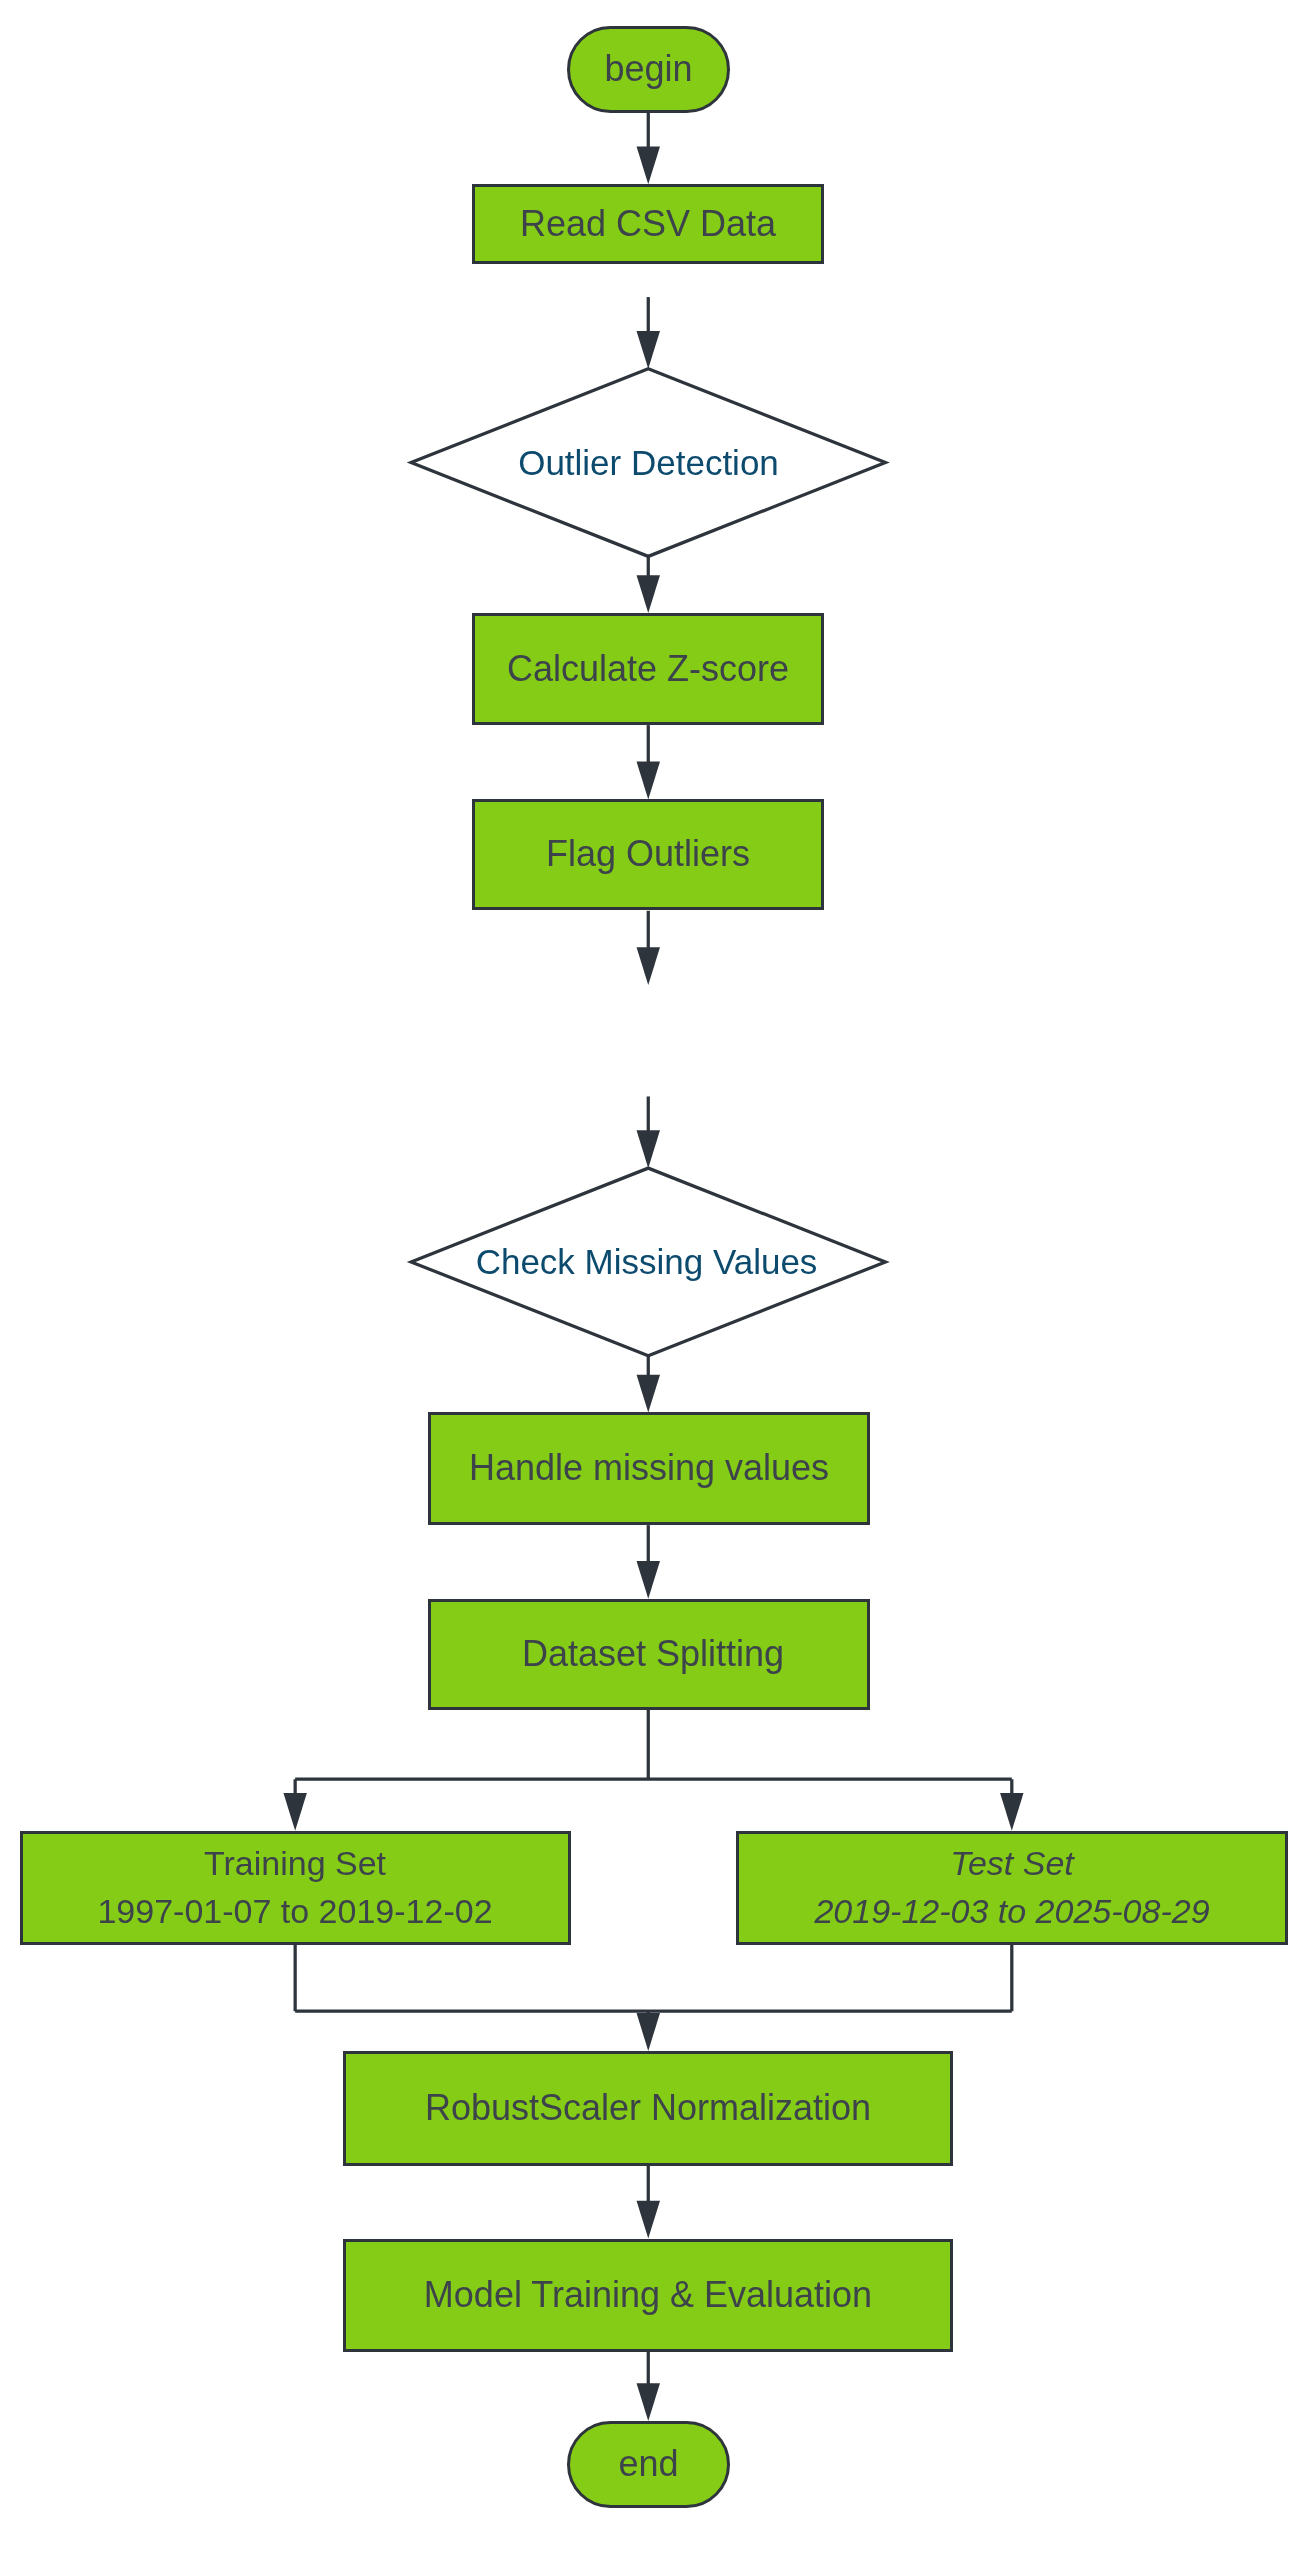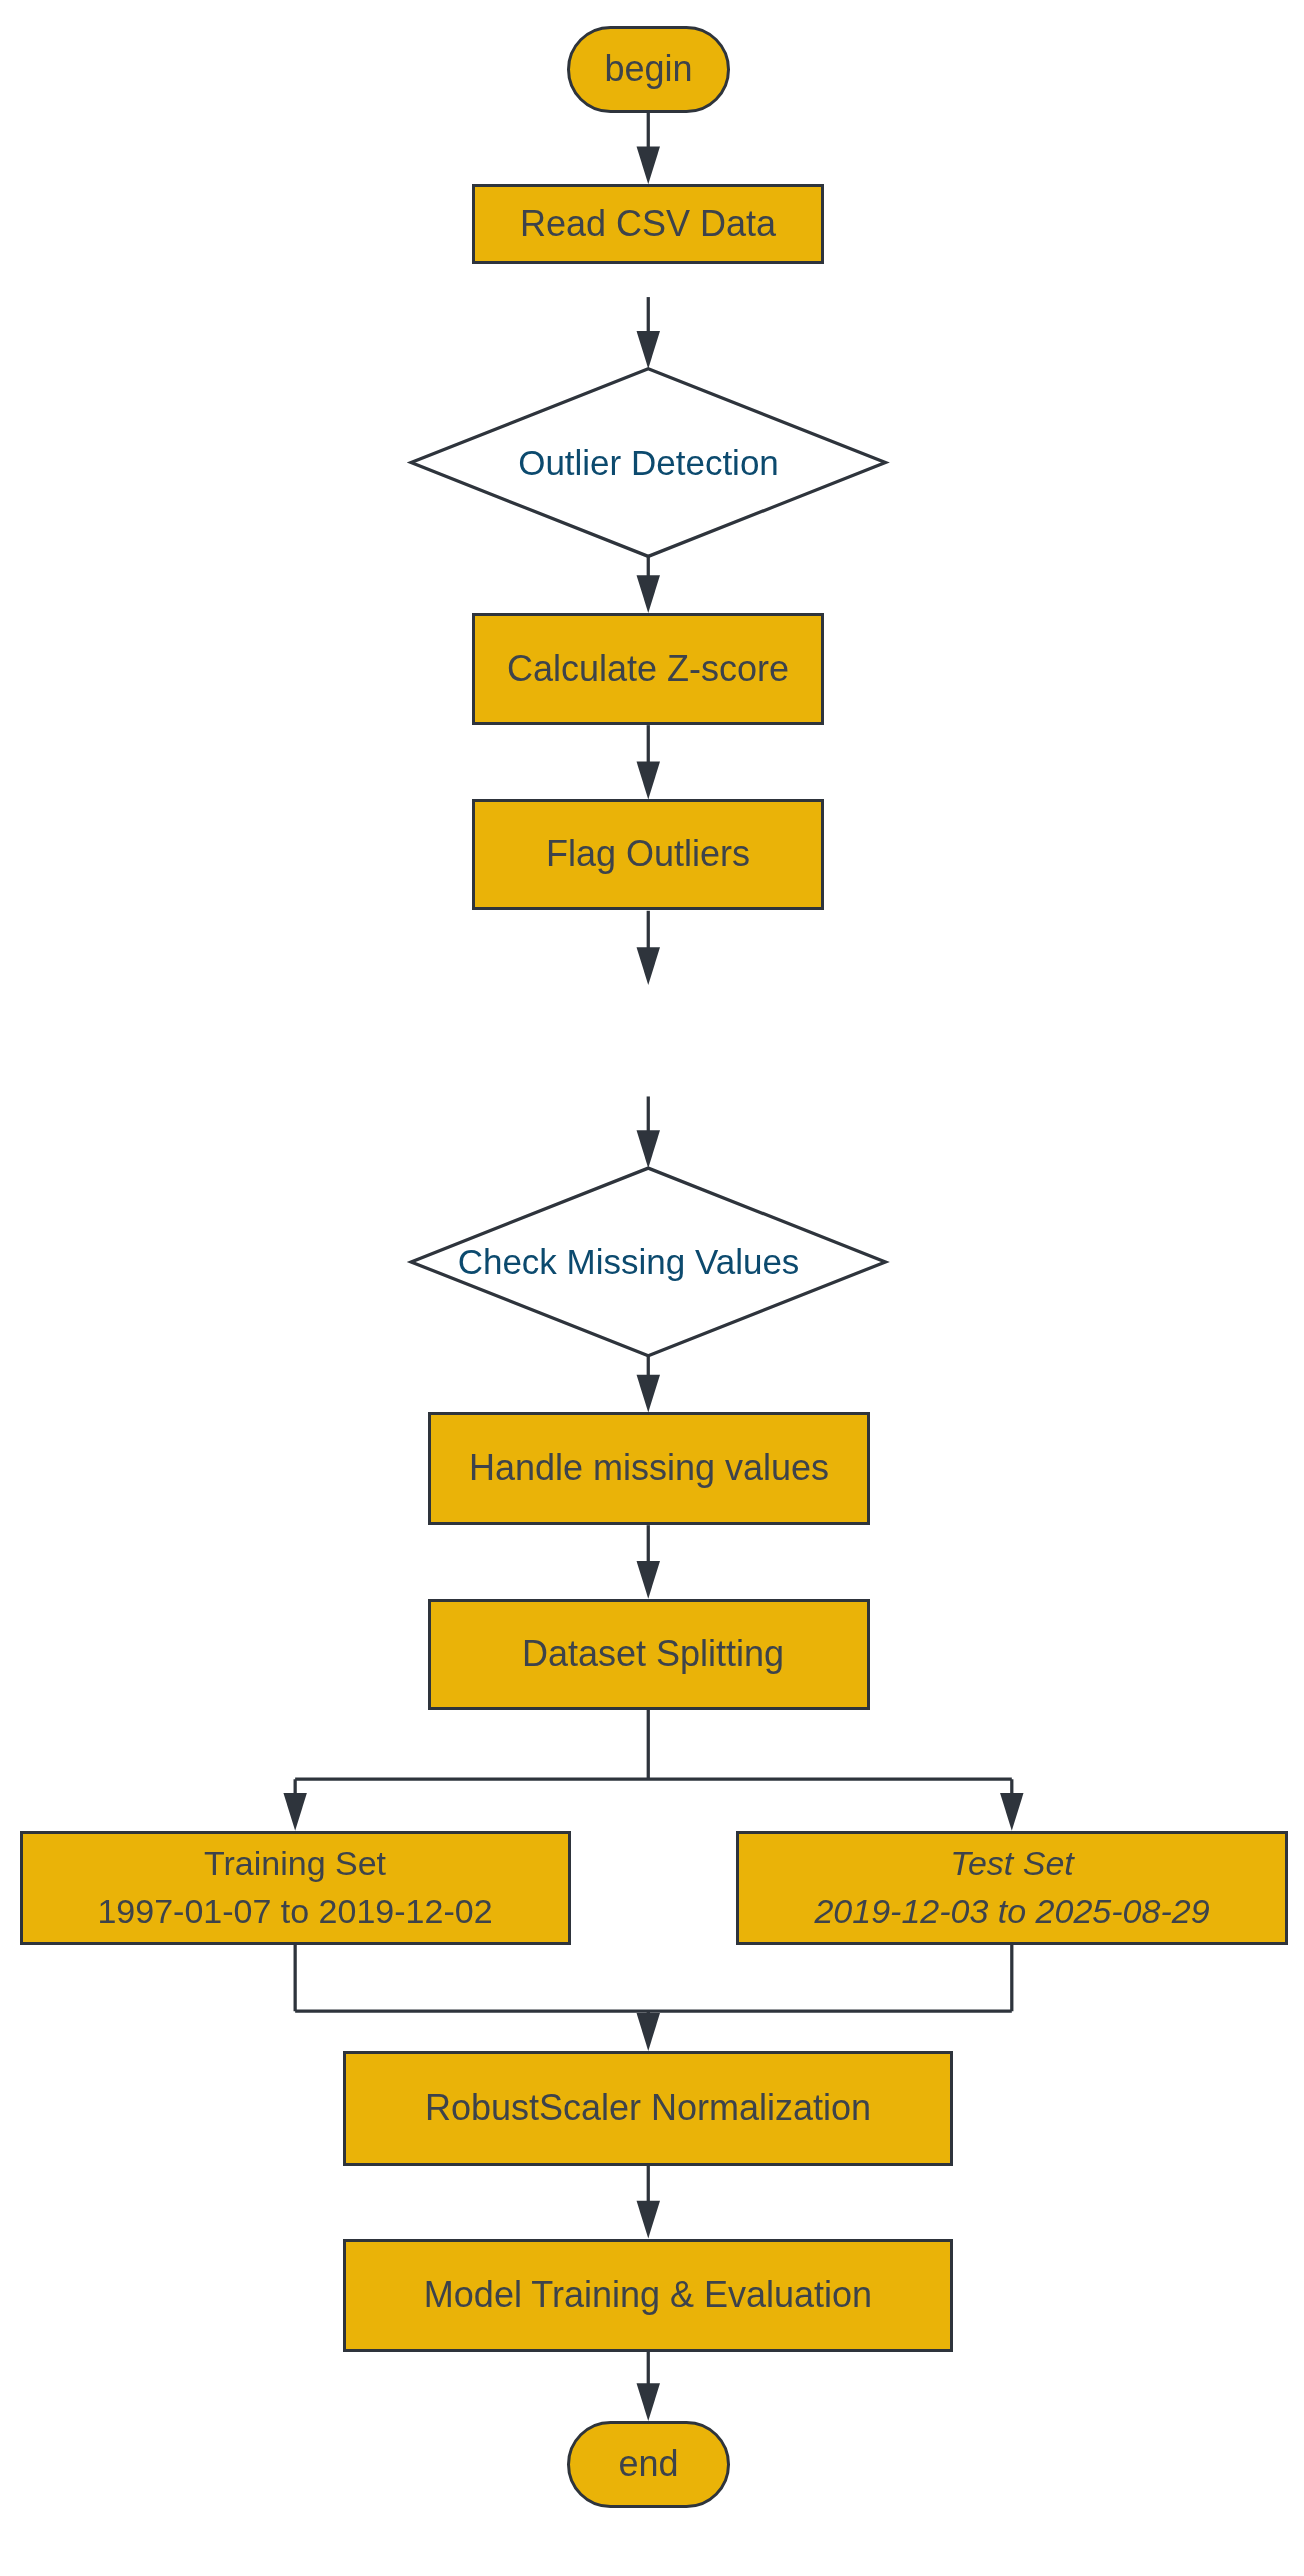--- a/index.html
+++ b/index.html
@@ -19,21 +19,21 @@
   .line { stroke: #2e343c; stroke-width: 5; fill: none; }
   .head { fill: #2e343c; stroke: none; }
   .diamond { fill: #ffffff; stroke: #2e343c; stroke-width: 5; }
   .node {
     position: absolute;
     box-sizing: border-box;
     display: flex;
     flex-direction: column;
     justify-content: center;
     text-align: center;
-    background: #eab308;
+    background: #84cc16;
     color: #3d434b;
     font-size: 36px;
     line-height: 1.3;
   }
   .process { border: 3.3px solid #2e343c; }
   .terminator { border: 3.3px solid #2e343c; border-radius: 46px; }
   .diamond-label {
     position: absolute;
     display: flex;
     align-items: center;
@@ -131,21 +131,21 @@
 
   <div class="node process" style="left:472px; top:613px; width:352px; height:112px;">
     <span>Calculate Z-score</span>
   </div>
 
   <div class="node process" style="left:472px; top:799px; width:352px; height:111px;">
     <span>Flag Outliers</span>
   </div>
 
 
-  <div class="diamond-label" style="left:411px; top:1229px; width:435px; height:65px;justify-content:center;">
+  <div class="diamond-label" style="left:429px; top:1229px; width:435px; height:65px;justify-content:center;">
     <span>Check Missing Values</span>
   </div>
 
   <div class="node process" style="left:428px; top:1412px; width:442px; height:113px;">
     <span>Handle missing values</span>
   </div>
 
   <div class="node process" style="left:428px; top:1599px; width:442px; height:111px;padding-left:8px;">
     <span>Dataset Splitting</span>
   </div>

